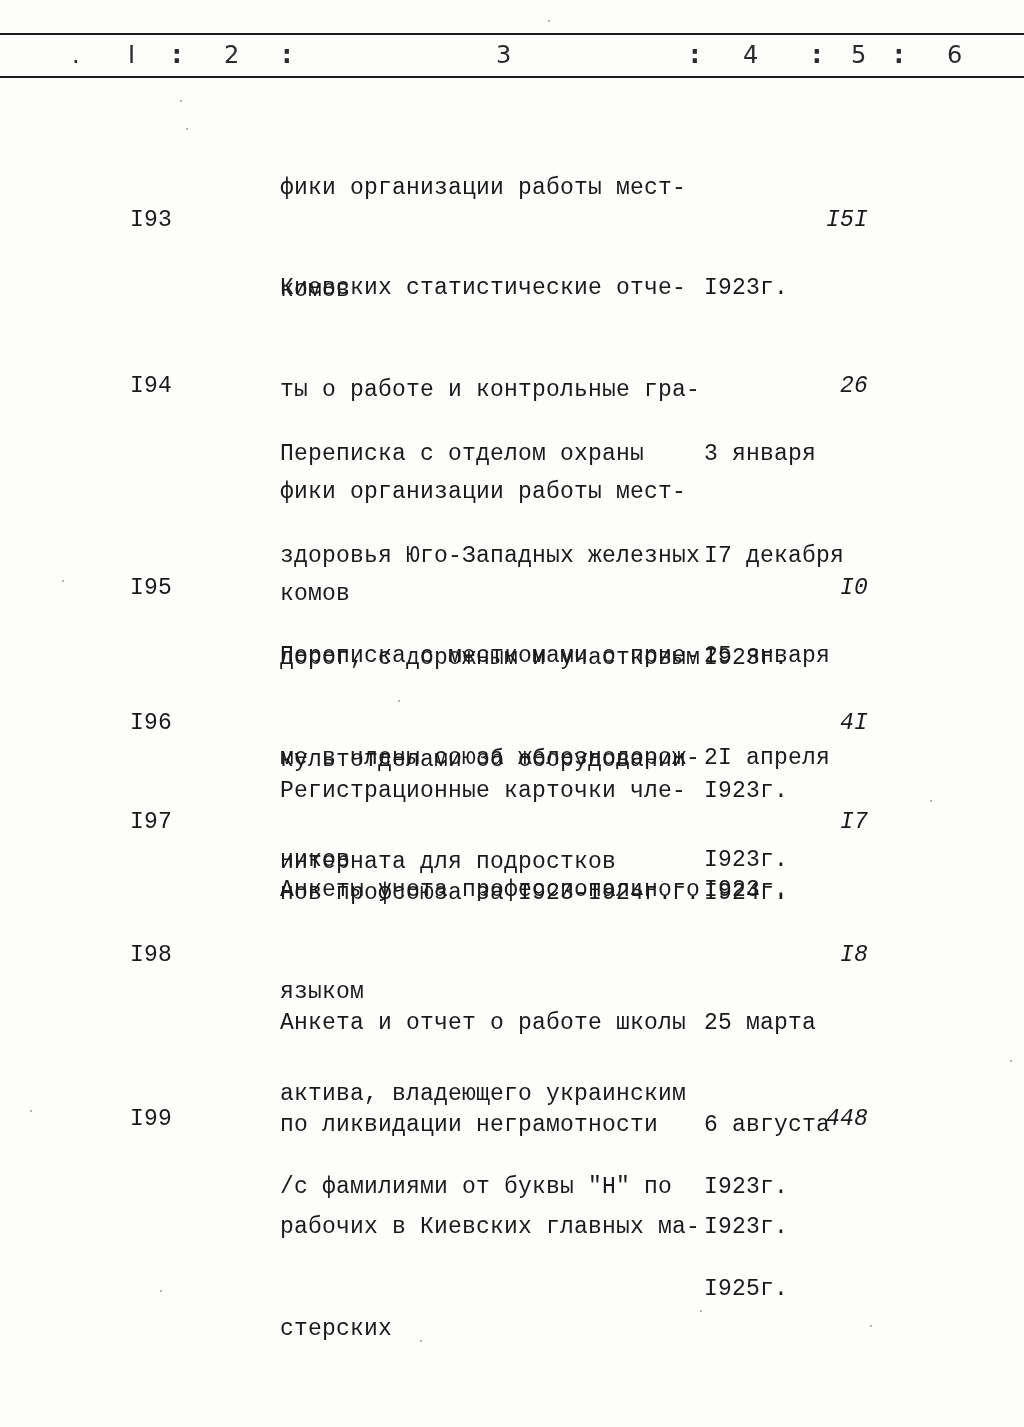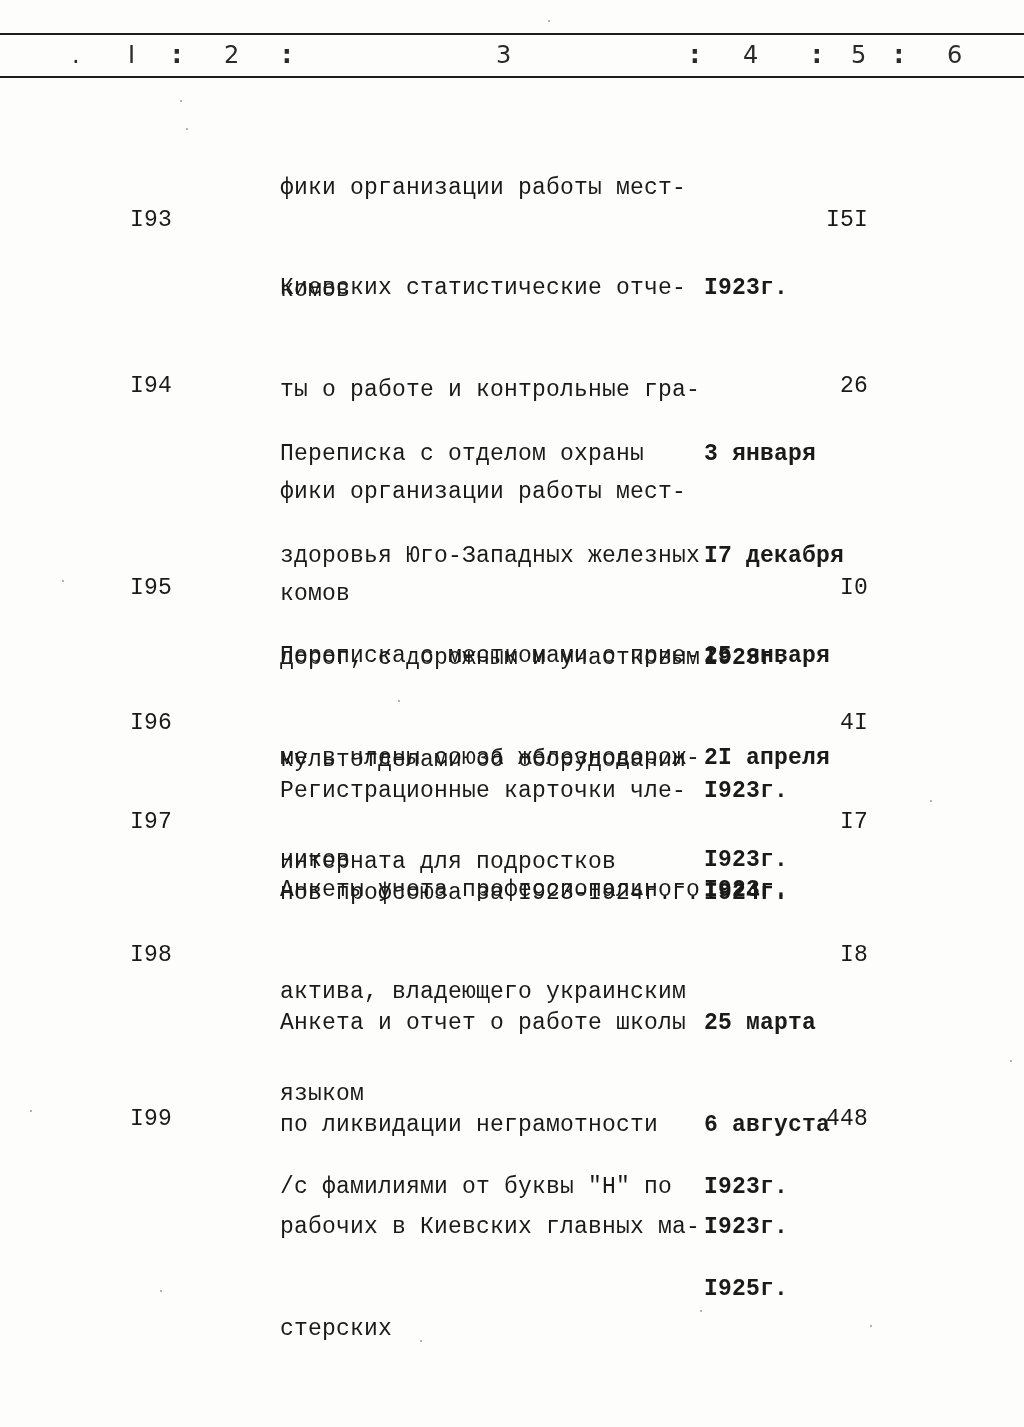--- a/index.html
+++ b/index.html
@@ -55,27 +55,27 @@
       position: absolute;
       left: 280px;
       top: 0;
       white-space: pre;
     }
     .entry .dates {
       position: absolute;
       left: 704px;
       top: 0;
       white-space: pre;
-      font-weight: bold;
     }
     .entry .sheets {
       position: absolute;
       right: 156px;
       top: 0;
       text-align: right;
+      font-style: italic;
     }
     .line { display: block; height: 34px; }
     .speck {
       position: absolute;
       width: 2px;
       height: 2px;
       background: #9a9a9a;
       border-radius: 1px;
     }
   </style>
@@ -163,22 +163,22 @@
       <span class="line">I923г.</span>
       <span class="line">I924г.</span>
     </div>
     <span class="sheets">4I</span>
   </div>
 
   <div class="entry" style="top:805px;">
     <span class="num">I97</span>
     <div class="desc">
       <span class="line">Анкеты учета профессионального</span>
+      <span class="line">языком</span>
       <span class="line">актива, владеющего украинским</span>
-      <span class="line">языком</span>
     </div>
     <div class="dates">
       <span class="line">I923г.</span>
     </div>
     <span class="sheets">I7</span>
   </div>
 
   <div class="entry" style="top:938px;">
     <span class="num">I98</span>
     <div class="desc">

